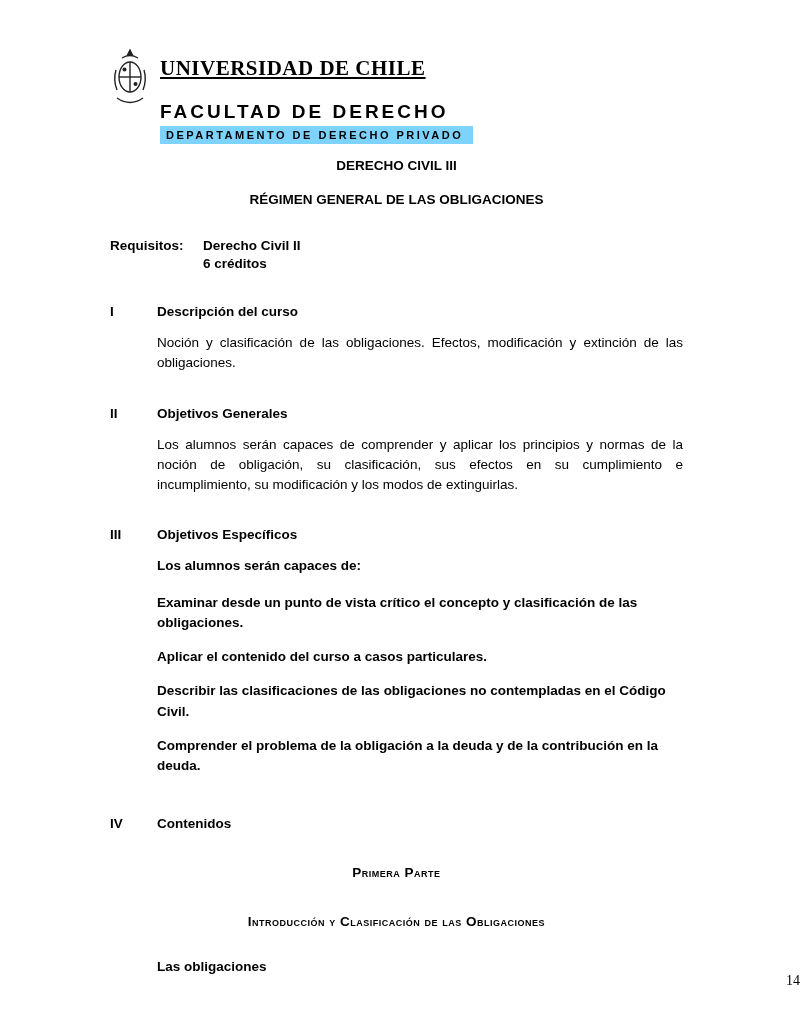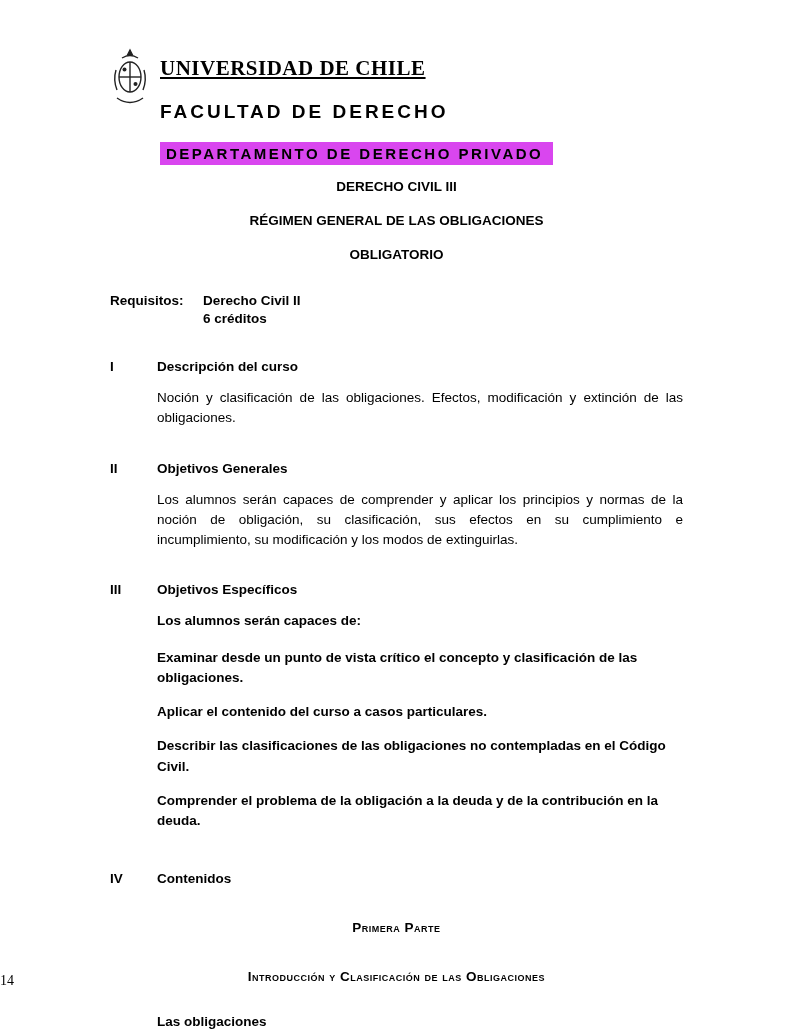--- a/index.html
+++ b/index.html
@@ -46,24 +46,24 @@
   }
   .fac-name {
     font-size: 19px;
     font-weight: bold;
     letter-spacing: 3px;
     margin-top: 20px;
     white-space: nowrap;
   }
   .dept-bar {
     display: inline-block;
-    background: #d946ef;
+    background: #7dd3fc;
     padding: 3px 10px 3px 6px;
-    margin-top: 19px;
-    font-size: 15px;
+    margin-top: 3px;
+    font-size: 11px;
     font-weight: bold;
     letter-spacing: 2.5px;
     white-space: nowrap;
   }
   
   .title-block {
     text-align: center;
     margin-top: 14px;
   }
   .doc-title {
@@ -117,21 +117,21 @@
     margin: 30px 0 0 47px;
     font-size: 13.5px;
     font-weight: bold;
   }
   
   .page-number {
     position: absolute;
     left: 0;
     right: 0;
     bottom: 46px;
-    text-align: left;
+    text-align: right;
     font-family: "Liberation Serif", serif;
     font-size: 14px;
   }
 </style>
 </head>
 <body>
 
 <div class="page">
 
   <header class="letterhead">
@@ -156,21 +156,20 @@
       <div class="fac-name">FACULTAD DE DERECHO</div>
       <div class="dept-bar">
         <span>DEPARTAMENTO DE DERECHO PRIVADO</span>
       </div>
     </div>
   </header>
 
   <div class="title-block">
     <p class="doc-title">DERECHO CIVIL III</p>
     <p class="doc-title">RÉGIMEN GENERAL DE LAS OBLIGACIONES</p>
-    <p class="doc-title">OBLIGATORIO</p>
   </div>
 
   <div class="requisitos">
     <span class="label">Requisitos:</span>
     <span class="values">
       <span style="display:block">Derecho Civil II</span>
       <span style="display:block">6 créditos</span>
     </span>
   </div>
 

